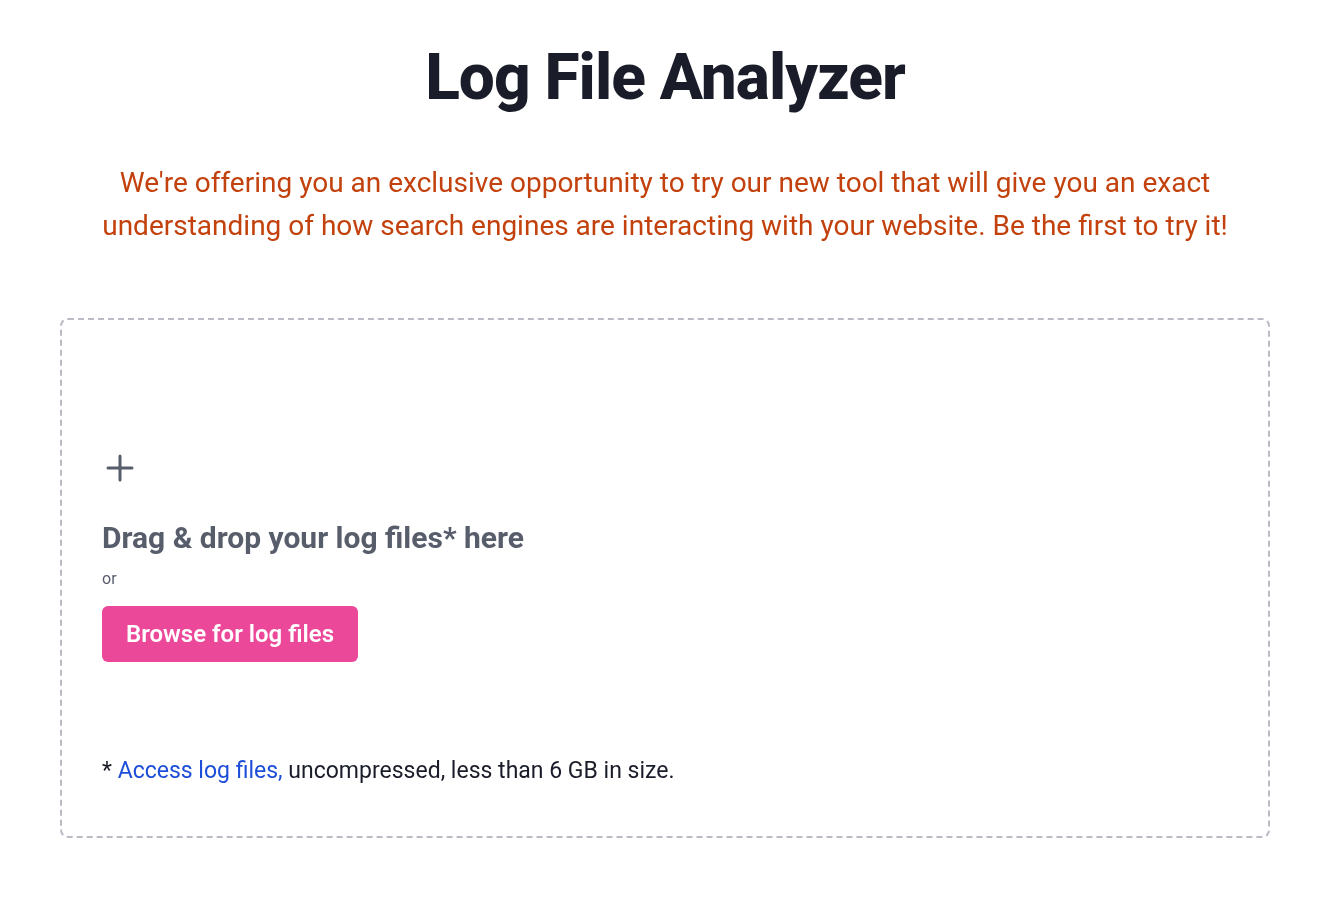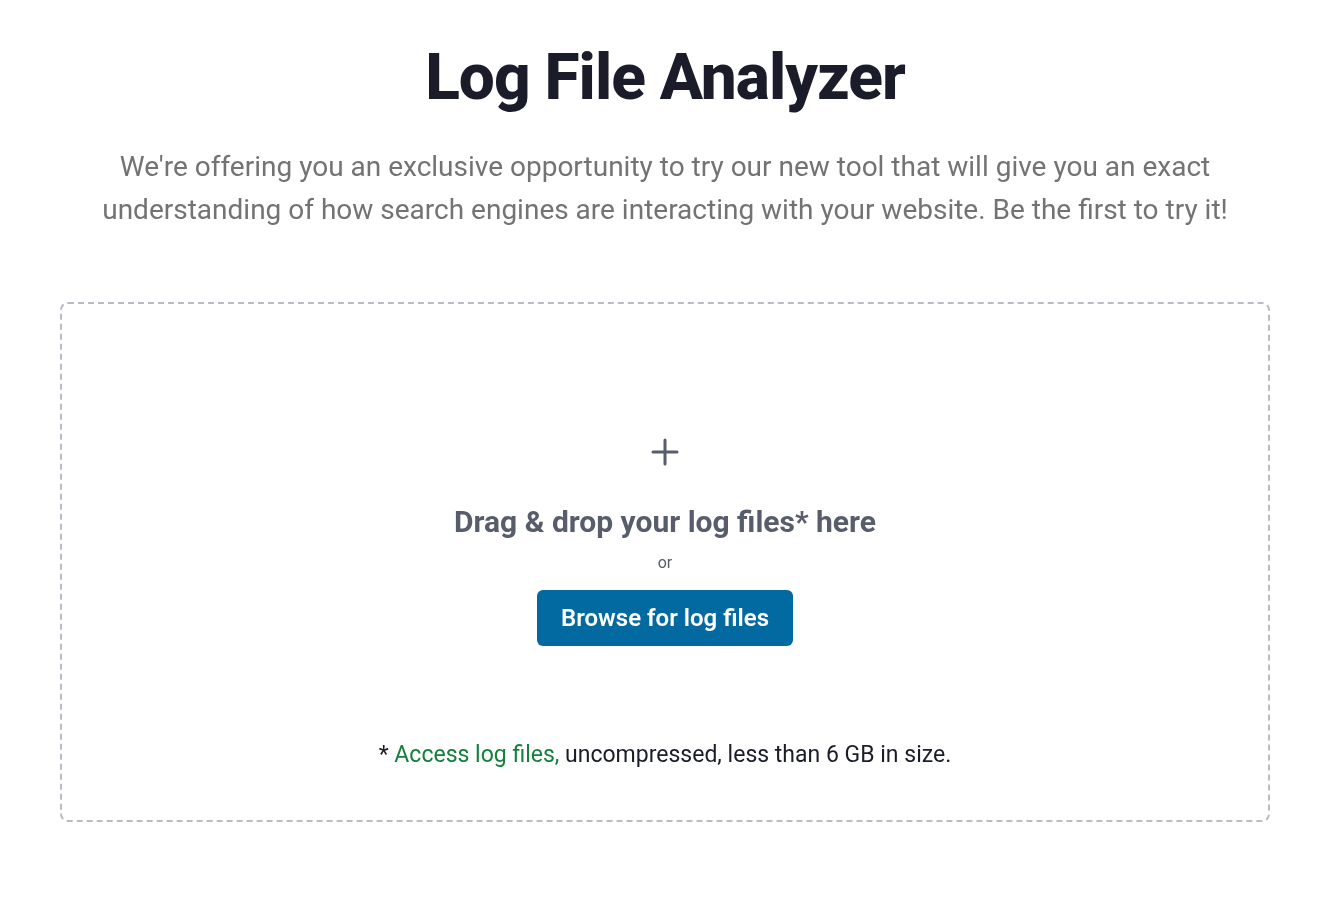--- a/index.html
+++ b/index.html
@@ -18,40 +18,40 @@
       width: 100%;
       display: flex;
       flex-direction: column;
       align-items: center;
     }
     .page-title {
       font-size: 64px;
       font-weight: 800;
       color: #1a1d29;
       text-align: right;
-      margin-bottom: 30px;
+      margin-bottom: 46px;
       letter-spacing: -1px;
     }
     .subtitle {
       font-size: 28px;
       font-weight: 400;
-      color: #737373;
+      color: #c2410c;
       text-align: center;
       line-height: 1.55;
       max-width: 1180px;
       margin-bottom: 70px;
     }
     .dropzone {
       width: 100%;
       border: 2px dashed #b9bcc5;
       border-radius: 8px;
       padding: 130px 40px 30px 40px;
       display: flex;
       flex-direction: column;
-      align-items: center;
+      align-items: flex-start;
       min-height: 520px;
     }
     .plus-icon {
       color: #575d6b;
       margin-bottom: 30px;
     }
     .plus-icon svg {
       width: 36px;
       height: 36px;
       stroke: #575d6b;
@@ -62,38 +62,38 @@
       color: #575d6b;
       text-align: center;
       margin-bottom: 14px;
     }
     .or-text {
       font-size: 16px;
       color: #575d6b;
       margin-bottom: 18px;
     }
     .browse-btn {
-      background: #0369a1;
+      background: #ec4899;
       color: #ffffff;
       border: none;
       border-radius: 6px;
       padding: 14px 24px;
       font-size: 24px;
       font-weight: 600;
       cursor: pointer;
       font-family: inherit;
     }
     .footnote {
       margin-top: 95px;
       font-size: 23px;
       color: #1a1d29;
       text-align: center;
     }
     .footnote-link {
-      color: #15803d;
+      color: #1d4ed8;
       text-decoration: none;
     }
   </style>
 </head>
 <body>
 
 <div class="container">
   <h1 class="page-title">Log File Analyzer</h1>
   <p class="subtitle">We're offering you an exclusive opportunity to try our new tool that will give you an exact understanding of how search engines are interacting with your website. Be the first to try it!</p>
 

